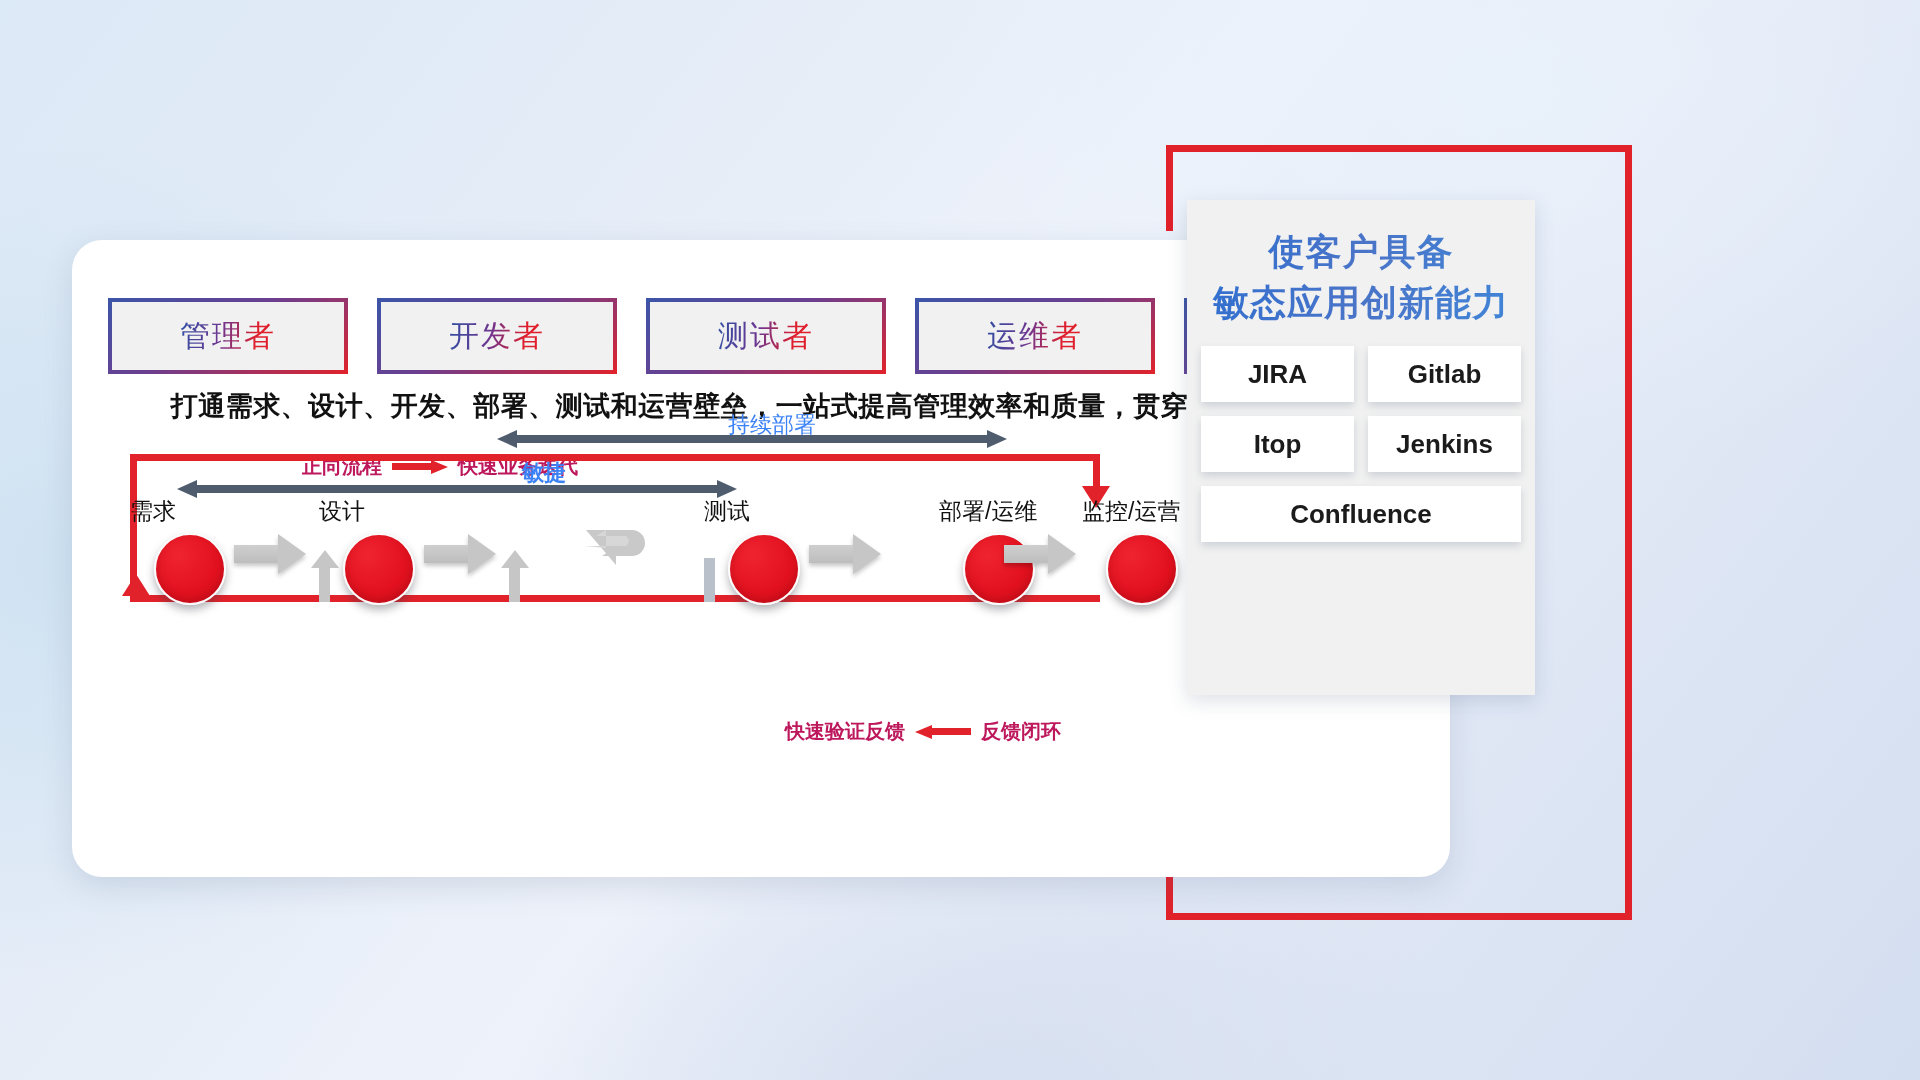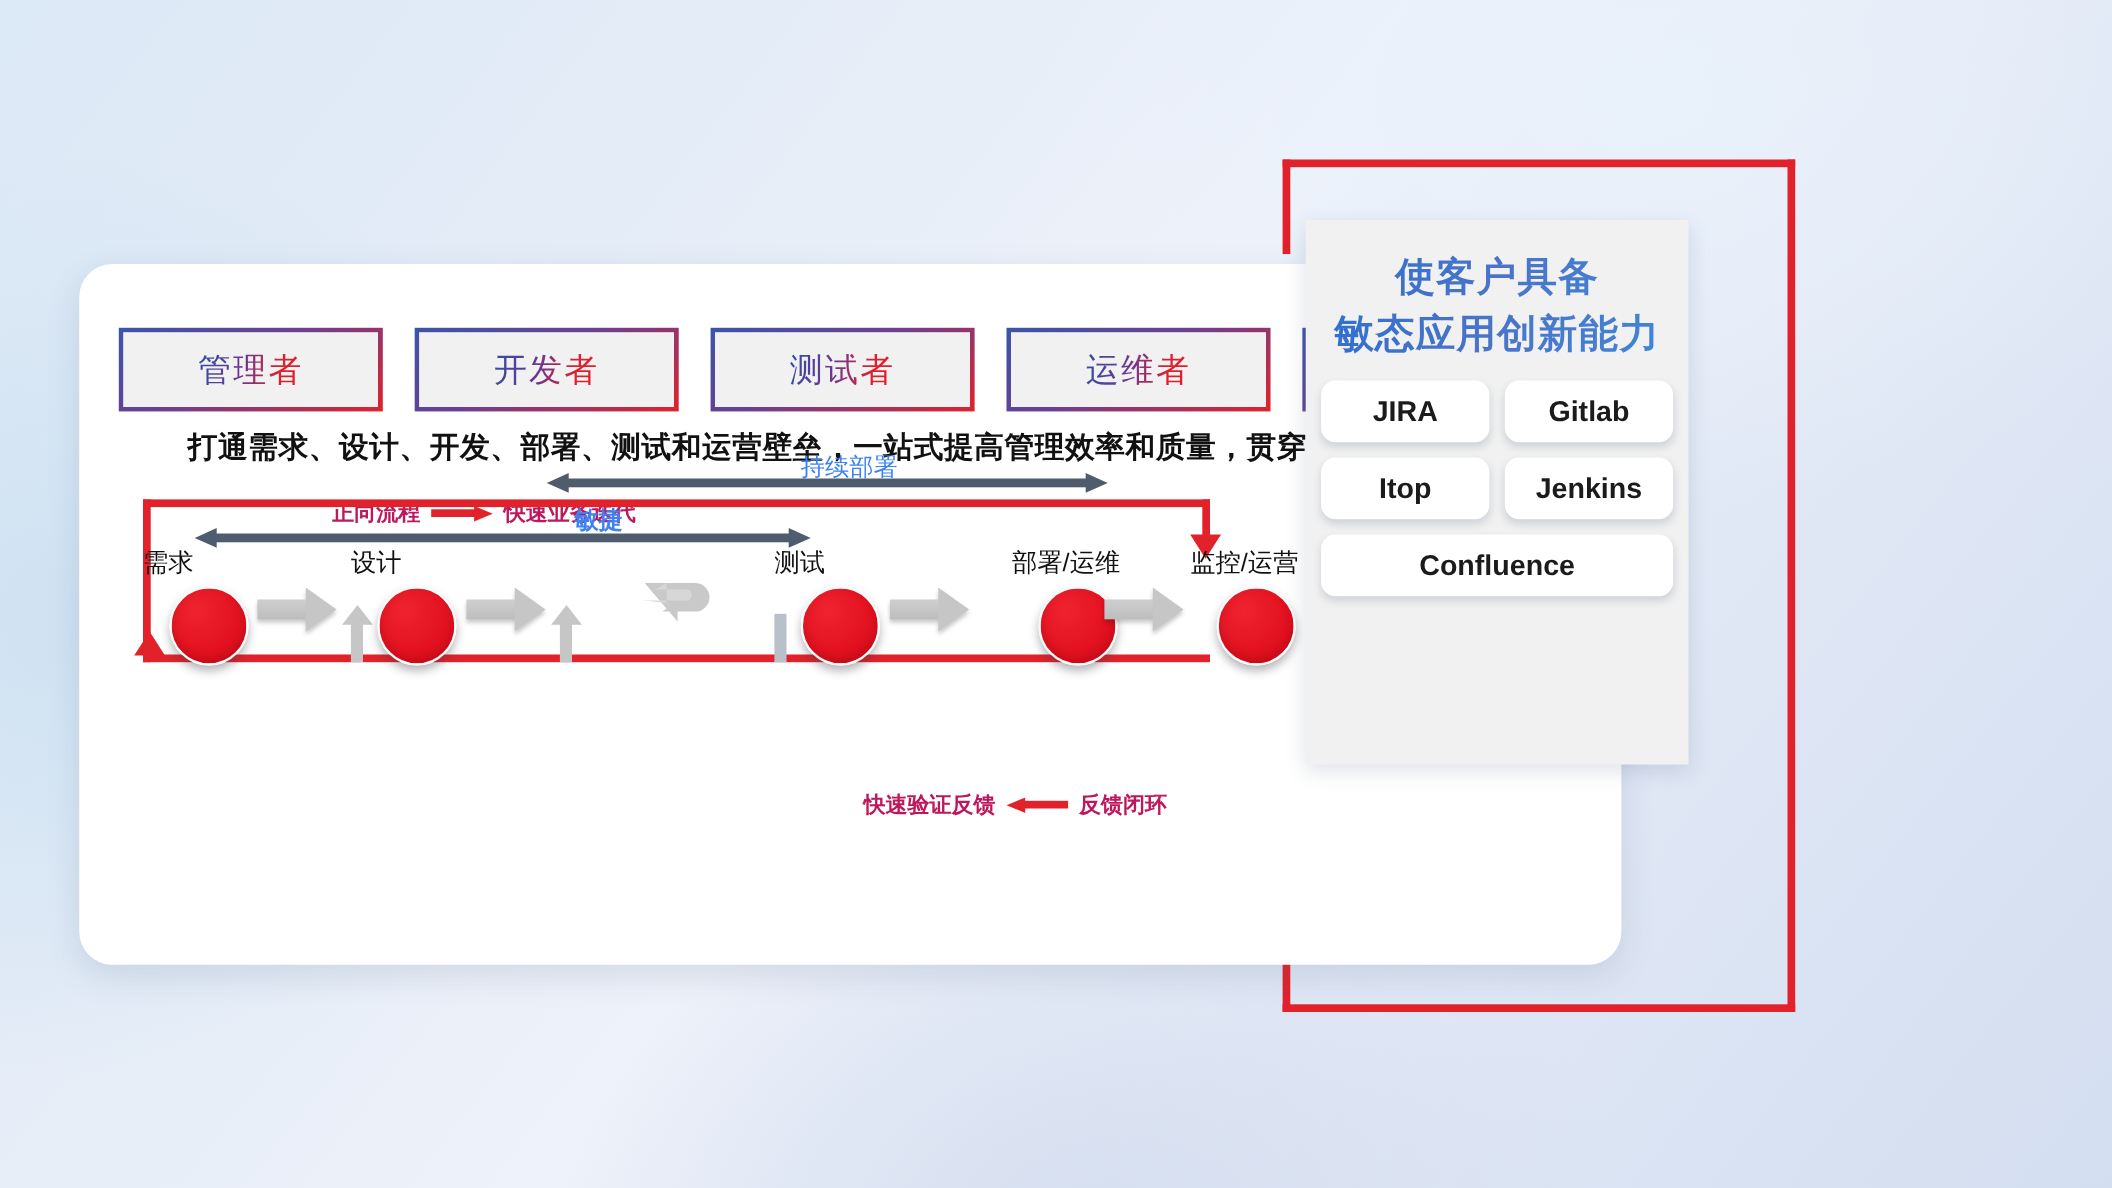--- a/index.html
+++ b/index.html
@@ -16,21 +16,20 @@
 
   
   .connector{position:absolute;left:1166px;top:145px;width:470px;height:780px;}
   .c-seg{position:absolute;background:#e1222b;}
 
   
   .card{
     position:absolute;left:72px;top:240px;width:1378px;height:637px;
     background:#fff;border-radius:30px;
     box-shadow:0 10px 30px rgba(80,100,130,.16);
-    padding-left:24px;
   }
 
   
   .roles{position:absolute;left:36px;top:58px;display:flex;gap:29px;}
   .role{
     width:232px;height:68px;position:relative;
     background:#f1f1f1;
     display:flex;align-items:center;justify-content:center;
     padding:2px;
     background-image:linear-gradient(#f1f1f1,#f1f1f1),
@@ -100,21 +99,21 @@
   }
   .panel-title{
     text-align:center;font-size:36px;font-weight:bold;line-height:1.42;
     margin:26px 8px 0;
     background:linear-gradient(96deg,#2f6fd0 0%,#4a74c8 50%,#3f86d8 100%);
     -webkit-background-clip:text;background-clip:text;color:transparent;
     letter-spacing:1px;
   }
   .tools{display:flex;flex-wrap:wrap;gap:14px;padding:18px 14px 0;}
   .tool{
-    flex:1 1 calc(50% - 7px);min-width:0;height:56px;border-radius:13px;background:#fff;
+    flex:1 1 calc(50% - 7px);min-width:0;height:56px;border-radius:0;background:#fff;
     display:flex;align-items:center;justify-content:center;
     font-size:26px;font-weight:bold;color:#1b1b1b;
     box-shadow:0 4px 8px rgba(60,80,110,.20);
   }
   .tool.wide{flex:1 1 100%;}
 </style>
 </head>
 <body>
 
 <div class="stage">
@@ -228,21 +227,21 @@
 
       <div class="node" style="left:632px;top:256px;">
         <div class="node-label">测试</div>
         <div class="dot"></div>
       </div>
       <div class="garrow" style="left:737px;top:294px;">
           <span class="gs"></span>
           <span class="gh"></span>
         </div>
 
-      <div class="node" style="left:848px;top:256px;">
+      <div class="node" style="left:867px;top:256px;">
         <div class="node-label">部署/运维</div>
         <div class="dot"></div>
       </div>
       <div class="garrow" style="left:932px;top:294px;">
           <span class="gs"></span>
           <span class="gh"></span>
         </div>
 
       <div class="node" style="left:1010px;top:256px;">
         <div class="node-label">监控/运营</div>

